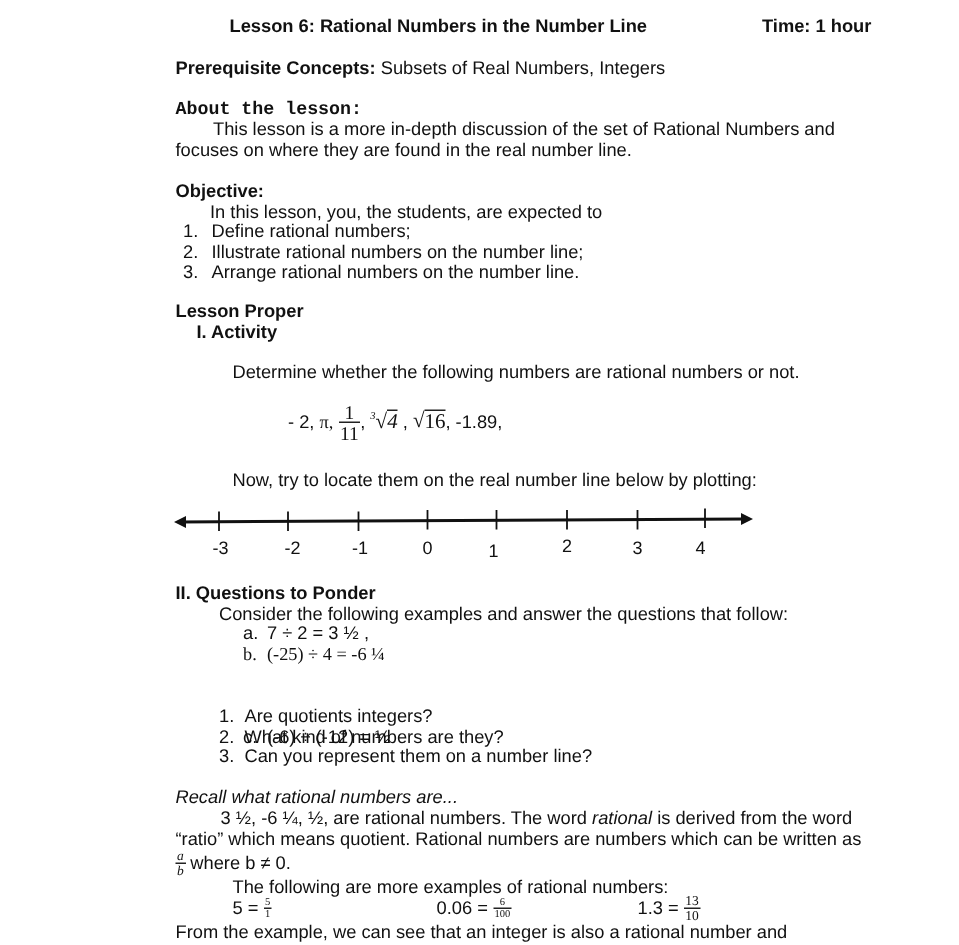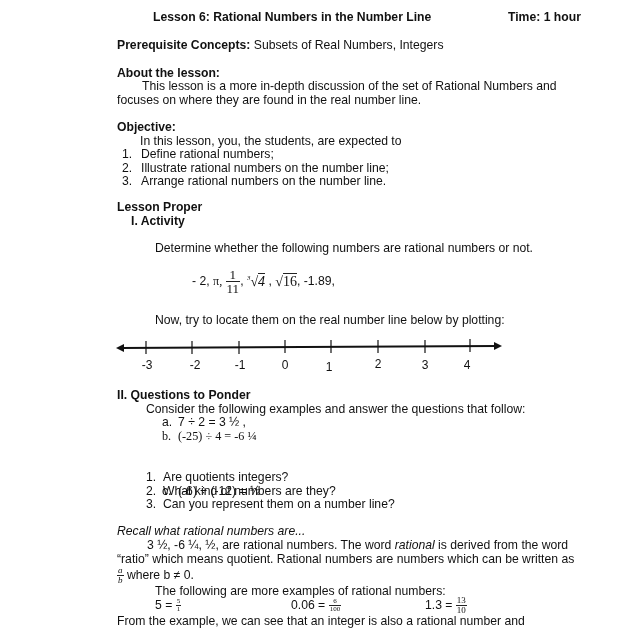--- a/index.html
+++ b/index.html
@@ -24,21 +24,21 @@
 </head>
 <body>
 
 <div class="abs b" style="left:117px; top:10px;padding-left:36px;">Lesson 6:  Rational Numbers in the Number Line</div>
 <div class="abs b" style="left:464px; top:10px;margin-left:44px;">Time: 1 hour</div>
 
 <div class="abs" style="left:117px; top:38px;">
   <span class="b">Prerequisite Concepts:</span><span> Subsets of Real Numbers, Integers</span>
 </div>
 
-<div class="abs b" style="left:117px; top:66px;">About the lesson:</div>
+<div class="abs b" style="left:117px; top:66px;font-family:Liberation Mono, monospace;">About the lesson:</div>
 <div class="abs" style="left:142px; top:79px;">This lesson is a more in-depth discussion of the set of Rational Numbers and</div>
 <div class="abs" style="left:117px; top:93px;">focuses on where they are found in the real number line.</div>
 
 <div class="abs b" style="left:117px; top:120px;">Objective:</div>
 <div class="abs" style="left:140px; top:134px;">In this lesson, you, the students, are expected to</div>
 <div class="abs" style="left:122px; top:147px;">
   <span style="display:inline-block;width:19px;">1.</span><span>Define rational numbers;</span>
 </div>
 <div class="abs" style="left:122px; top:161px;">
   <span style="display:inline-block;width:19px;">2.</span><span>Illustrate rational numbers on the number line;</span>

